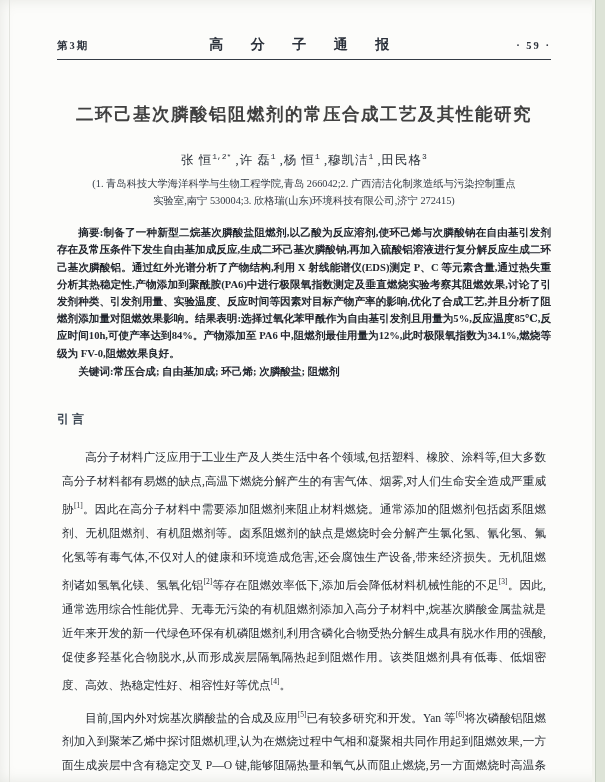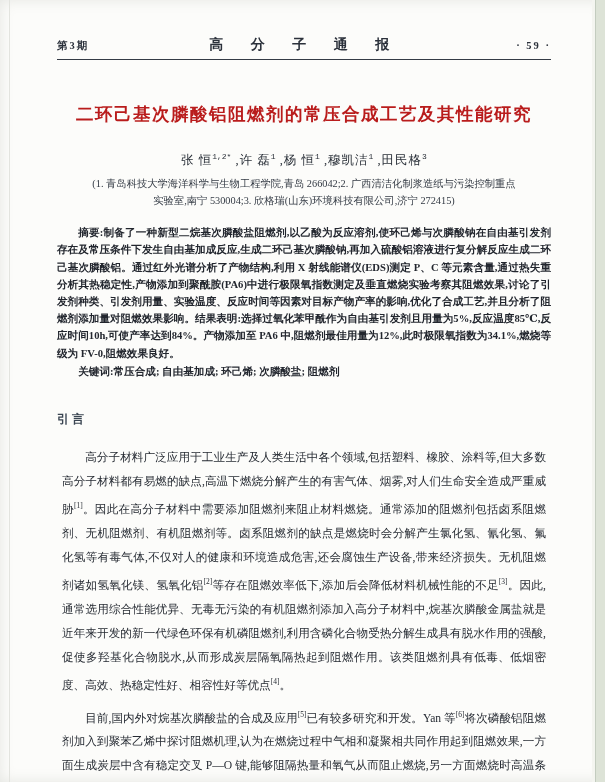--- a/index.html
+++ b/index.html
@@ -43,21 +43,21 @@
   .journal-header .issue { letter-spacing: 2px; }
   .journal-header .jname { letter-spacing: 7px; word-spacing: 10px; font-size: 14px; }
   .journal-header .pageno { letter-spacing: 2px; }
   .header-rule {
     margin-top: 5px; border: 0; border-top: 1.6px solid #343b45; height: 0;
   }
   
   .paper-title {
     margin-top: 42px; text-align: center;
     font-size: 17.5px; font-weight: bold; letter-spacing: 1.5px;
-    color: #b91c1c;
+    color: #404040;
   }
   .authors {
     margin-top: 26px; text-align: center;
     font-size: 12.5px; color: #2a3039; letter-spacing: 1px;
   }
   .authors sup { font-size: 8px; letter-spacing: 0; font-family: Liberation Mono, monospace; }
   .affiliations {
     margin-top: 6px; text-align: center;
     font-size: 10.3px; line-height: 17px; color: #333a44;
   }

